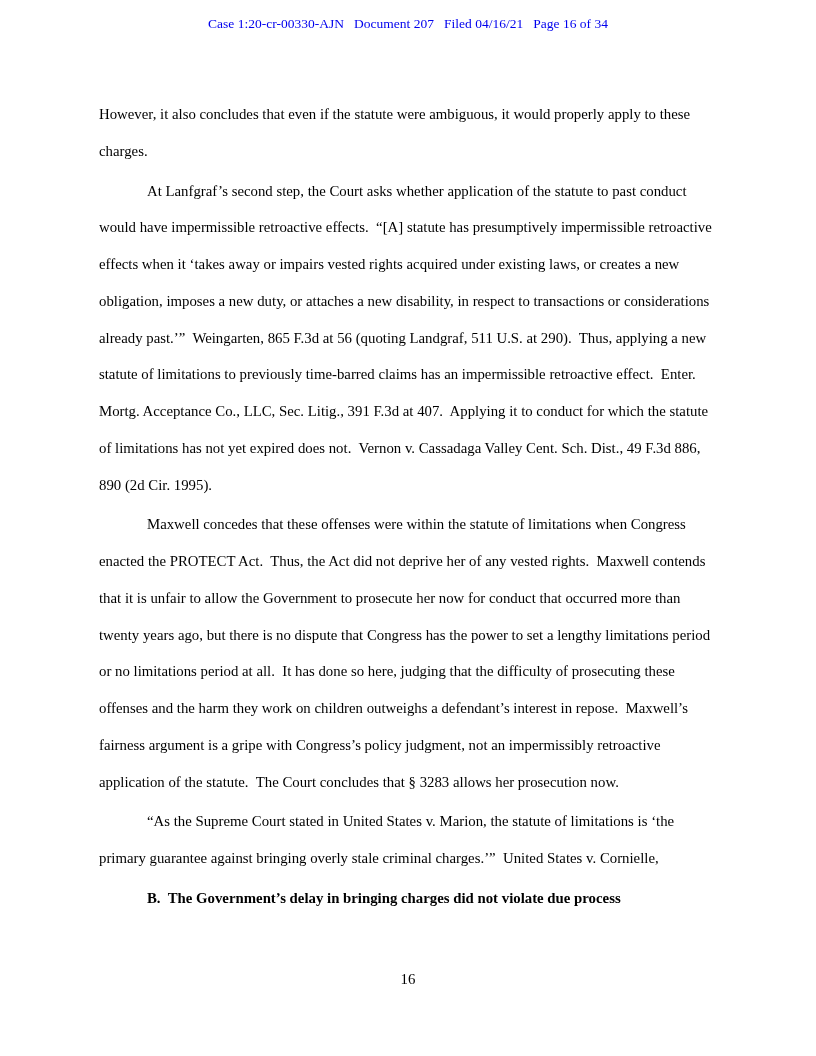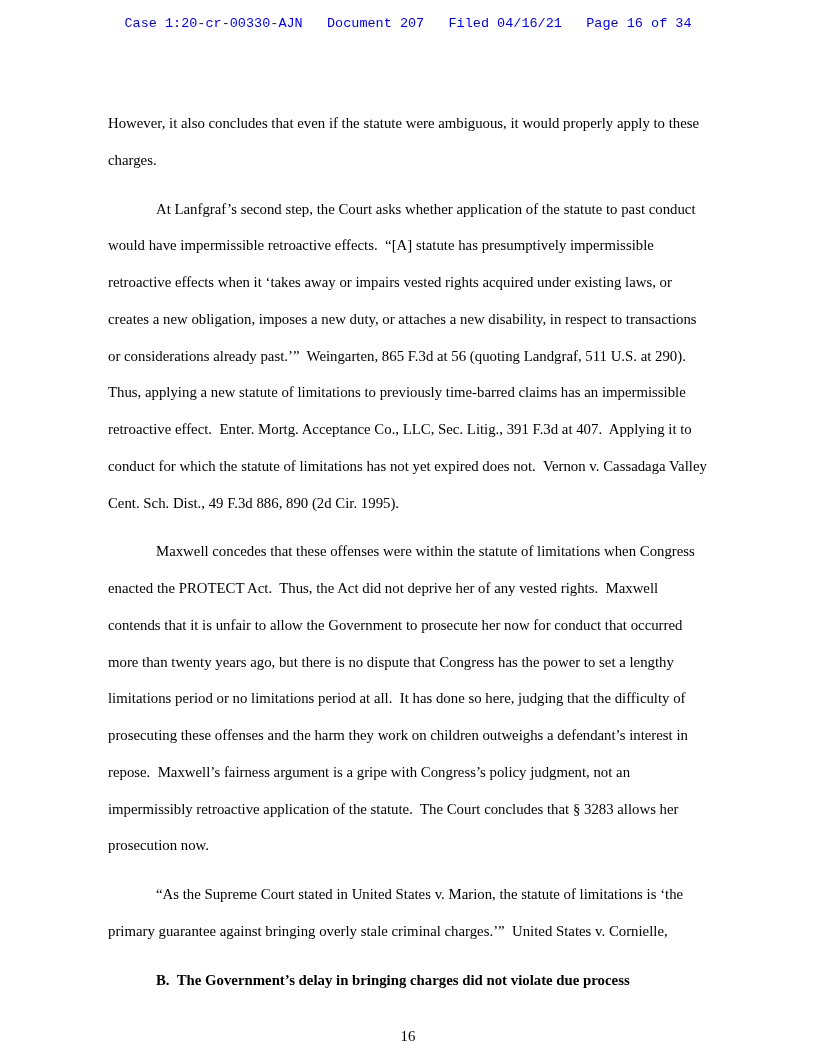--- a/index.html
+++ b/index.html
@@ -14,50 +14,50 @@
     margin: 0 auto;
     background: #ffffff;
     overflow: hidden;
   }
   .ecf-stamp {
     position: absolute;
     top: 16px;
     left: 0;
     width: 100%;
     text-align: center;
-    font-family: Liberation Mono, monospace;
+    font-family: Liberation Serif, serif;
     font-size: 13.5px;
     color: #0000EE;
     white-space: pre;
   }
   .doc-body {
     position: absolute;
     top: 93px;
     left: 96px;
     width: 627px;
     font-family: "Liberation Serif", serif;
     font-size: 14.8px;
     line-height: 36.75px;
     color: #000000;
     text-align: left;
   }
   .doc-body p {
-    margin: 12px;
+    margin: 3px;
     padding: 0;
     white-space: pre-wrap;
   }
   .doc-body p.indent {
     text-indent: 48px;
   }
   .seg-italic { }
   .seg-bold   { font-weight: bold; }
   .seg-regular { font-style: normal; font-weight: normal; }
   .page-number {
     position: absolute;
-    top: 1028px;
+    top: 971px;
     left: 0;
     width: 100%;
     text-align: center;
     font-family: "Liberation Serif", serif;
     font-size: 14.8px;
     color: #000000;
   }
 </style>
 </head>
 <body>

